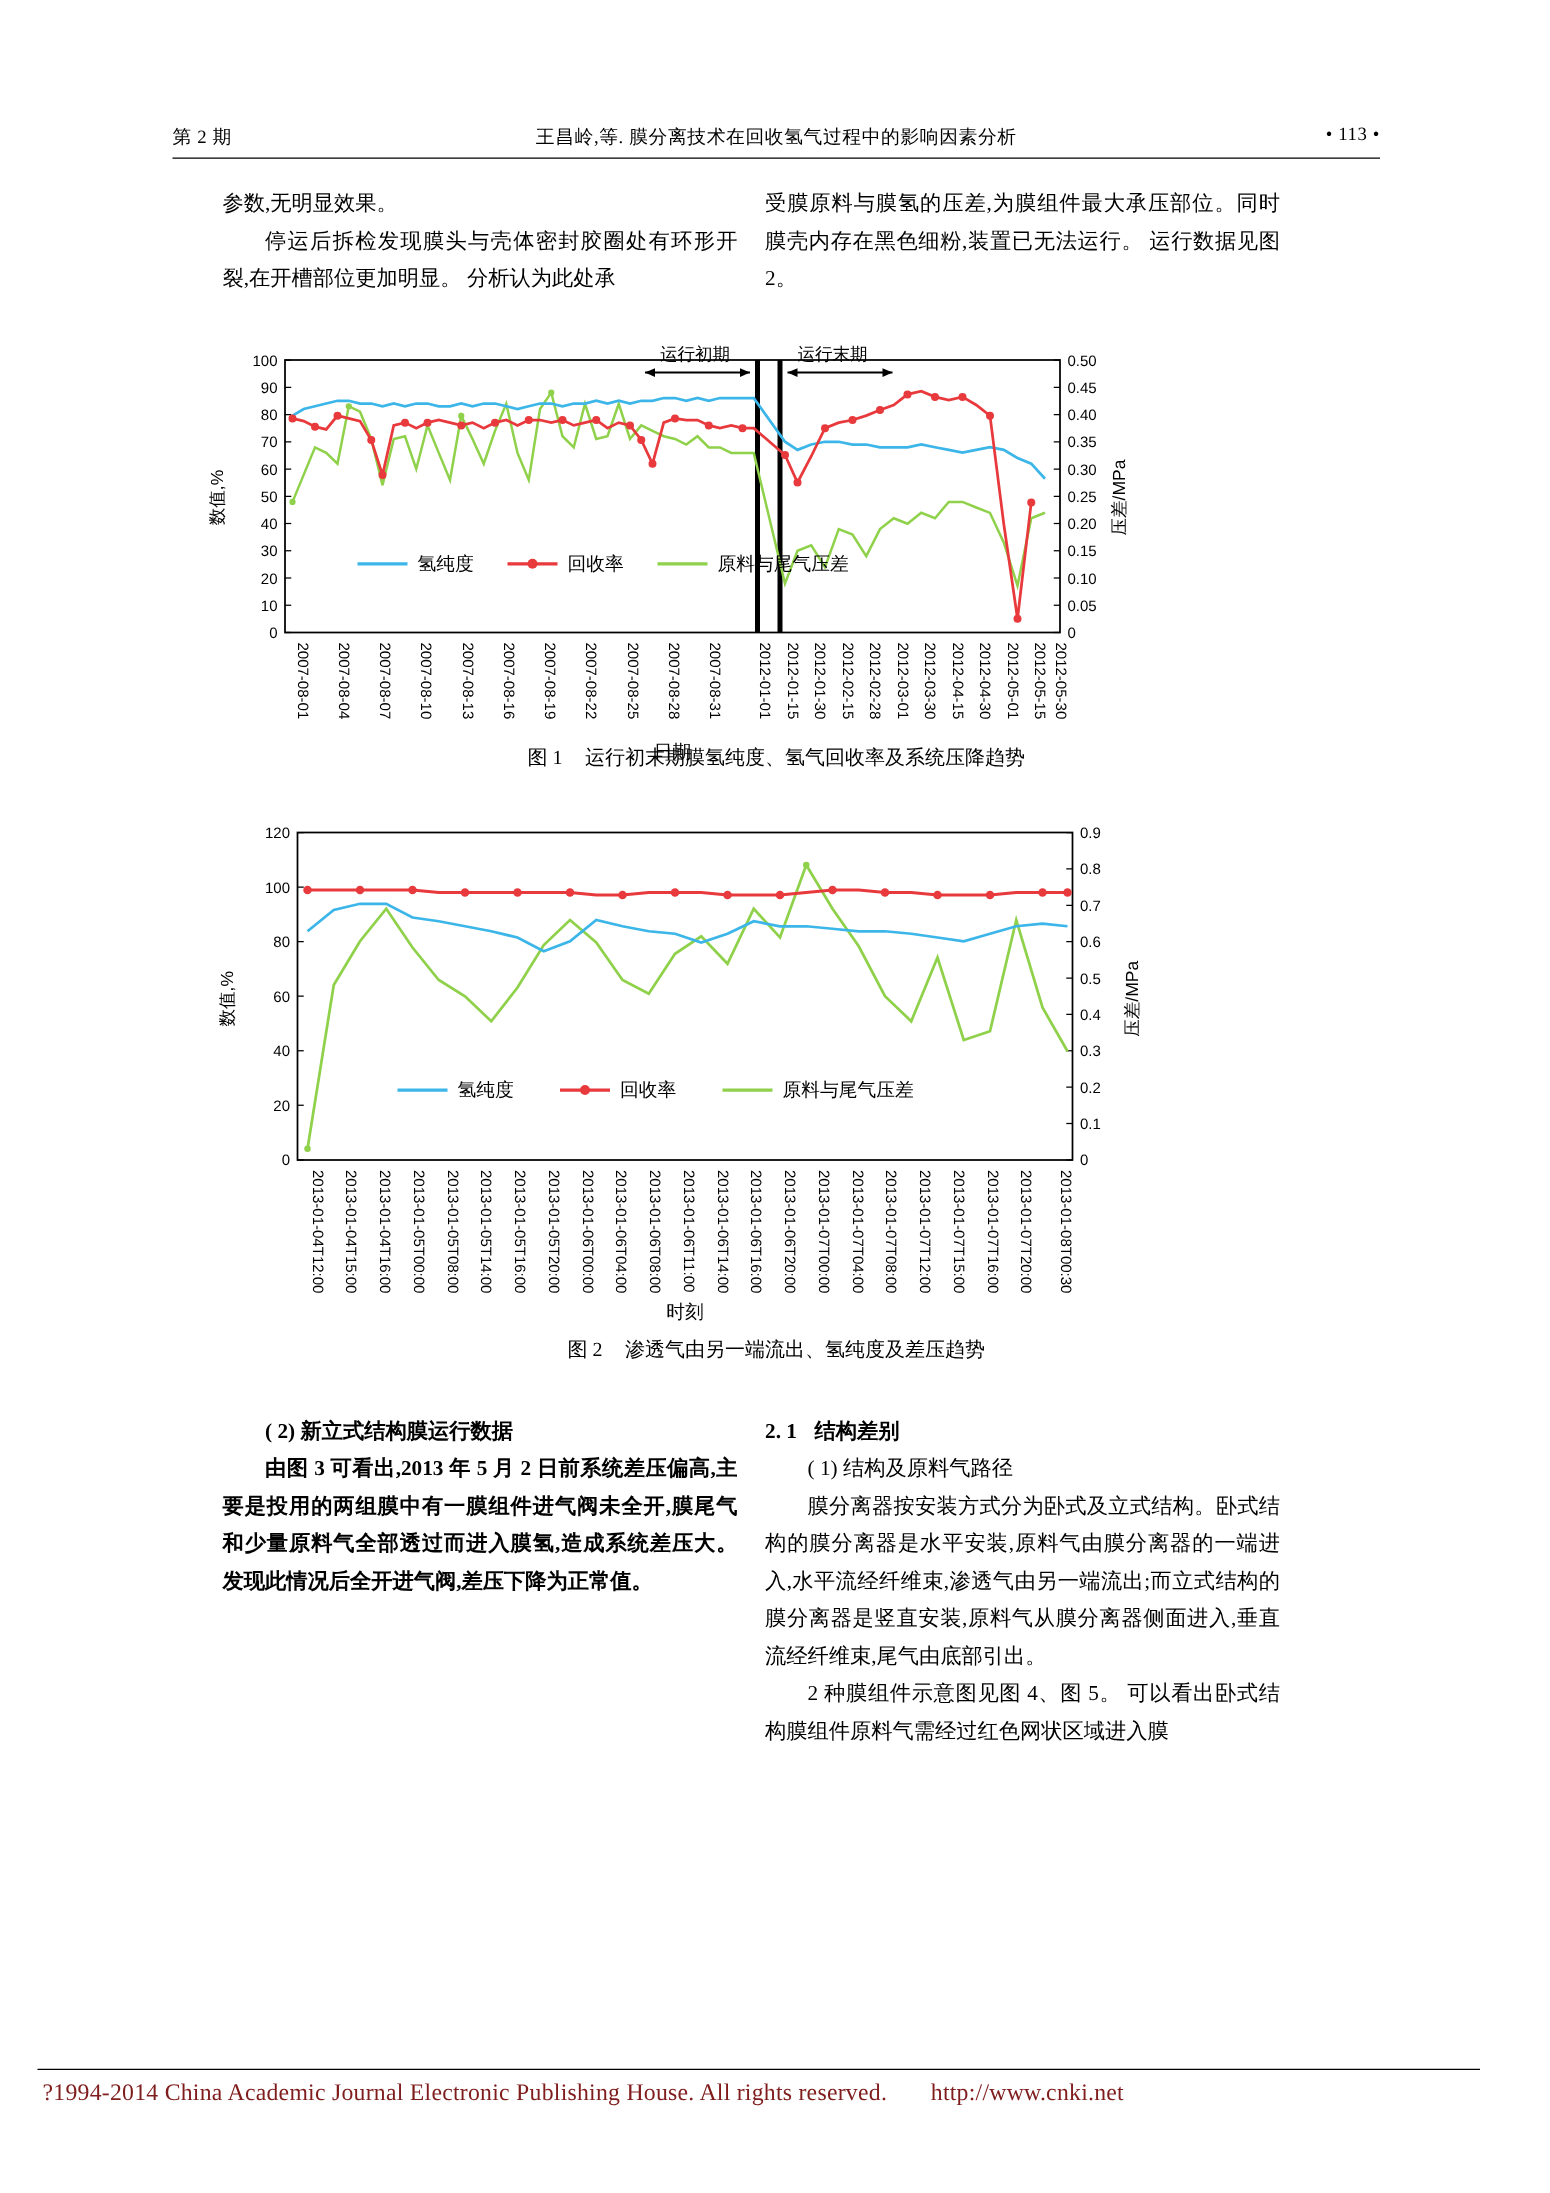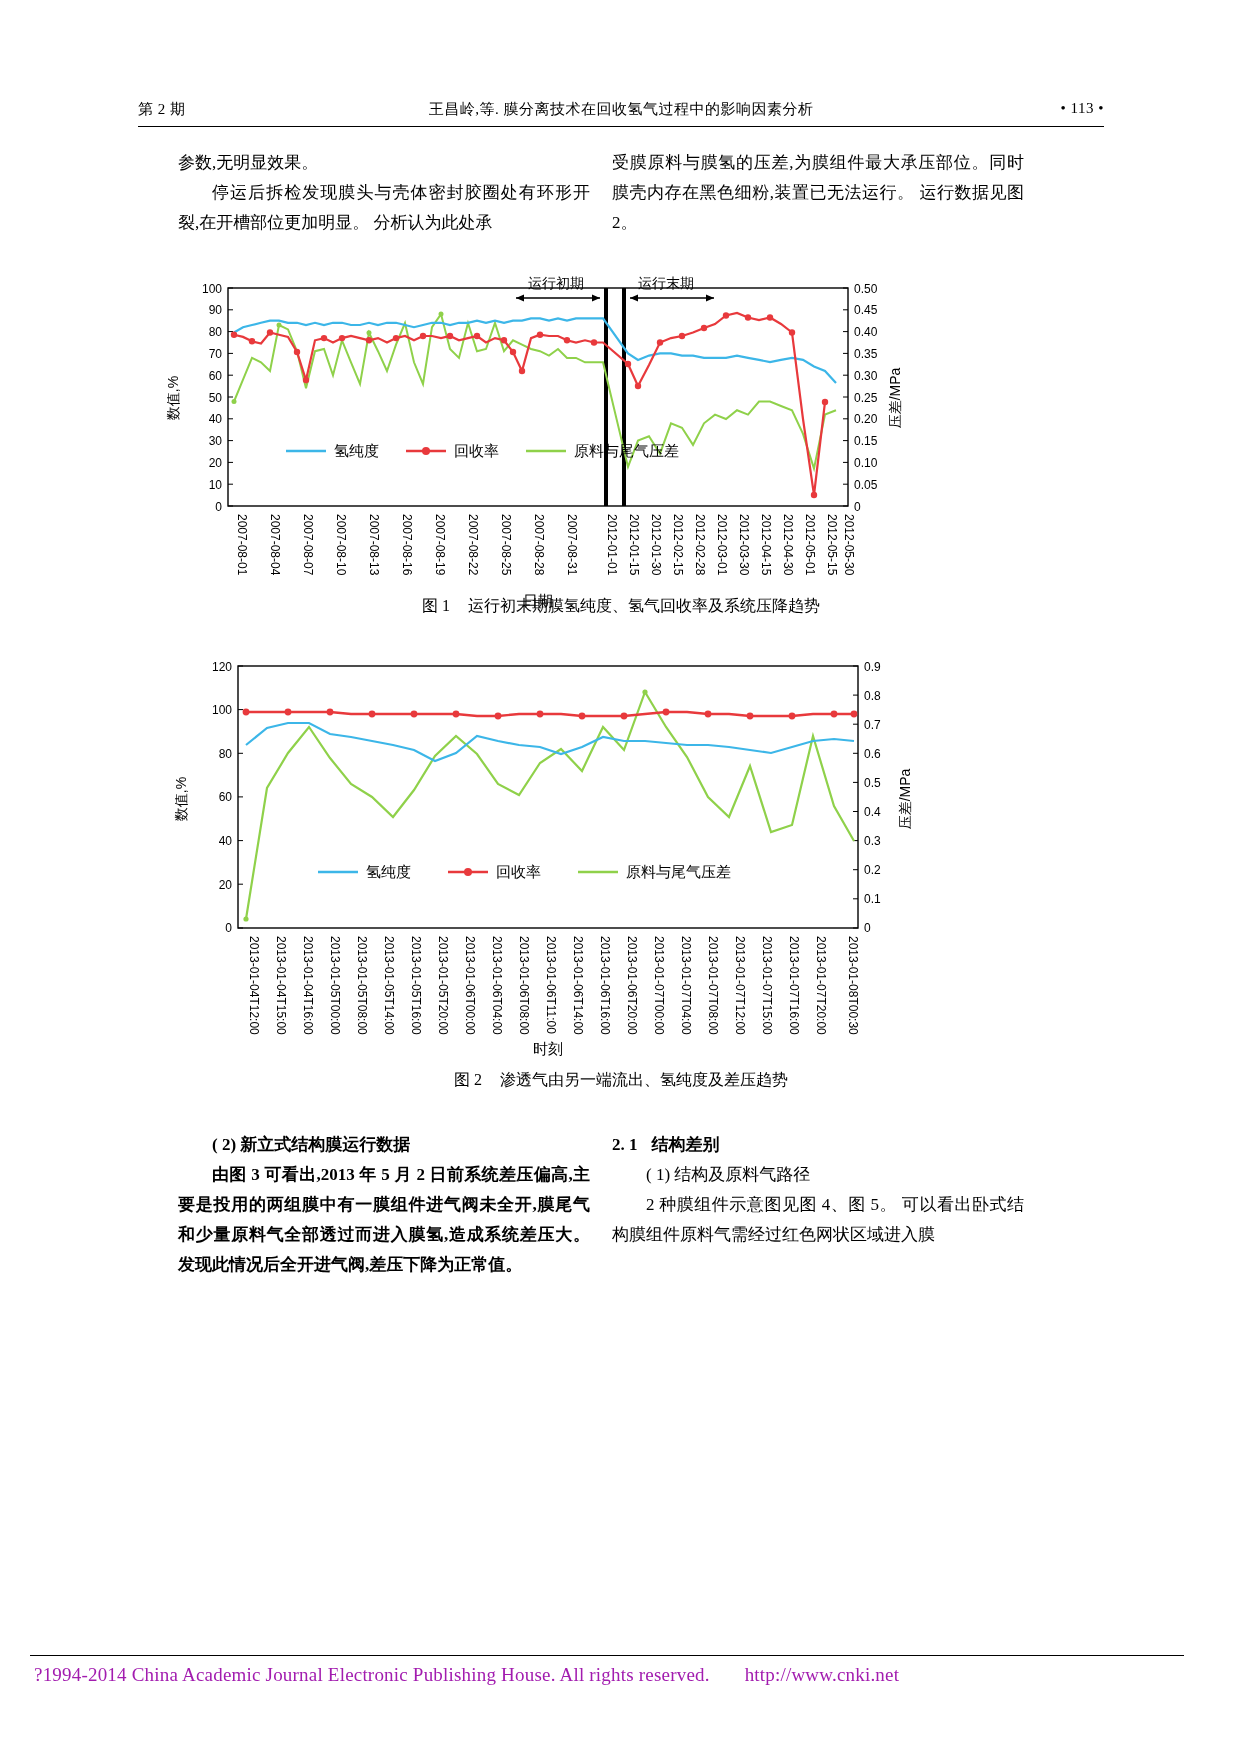--- a/index.html
+++ b/index.html
@@ -98,21 +98,21 @@
     height: 1px;
     background: #000;
   }
   .footer {
     position: absolute;
     left: 34px;
     top: 1664px;
     width: 1180px;
     font-family: "Liberation Serif", serif;
     font-size: 19px;
-    color: #a21caf;
+    color: #7f1d1d;
     letter-spacing: 0.2px;
   }
   .footer .url { margin-left: 30px; }
 </style>
 </head>
 <body>
 
 <div class="page">
 
   <div class="runhead">
@@ -430,20 +430,21 @@
   <div class="col" id="col-left-bottom">
     <p class="indent">( 2) 新立式结构膜运行数据</p>
     <p class="indent">由图 3 可看出,2013 年 5 月 2 日前系统差压偏高,主要是投用的两组膜中有一膜组件进气阀未全开,膜尾气和少量原料气全部透过而进入膜氢,造成系统差压大。 发现此情况后全开进气阀,差压下降为正常值。</p>
   </div>
 
   <div class="col" id="col-right-bottom">
     <p class="section-head">
       <span class="num">2. 1</span><span>结构差别</span>
     </p>
     <p class="indent">( 1) 结构及原料气路径</p>
+    <p class="indent">膜分离器按安装方式分为卧式及立式结构。卧式结构的膜分离器是水平安装,原料气由膜分离器的一端进入,水平流经纤维束,渗透气由另一端流出;而立式结构的膜分离器是竖直安装,原料气从膜分离器侧面进入,垂直流经纤维束,尾气由底部引出。</p>
     <p class="indent">2 种膜组件示意图见图 4、图 5。 可以看出卧式结构膜组件原料气需经过红色网状区域进入膜</p>
   </div>
 
   <div class="footer-rule"></div>
   <div class="footer">
     <span>?1994-2014 China Academic Journal Electronic Publishing House. All rights reserved.</span>
     <span class="url">http://www.cnki.net</span>
   </div>
 
 </div>

